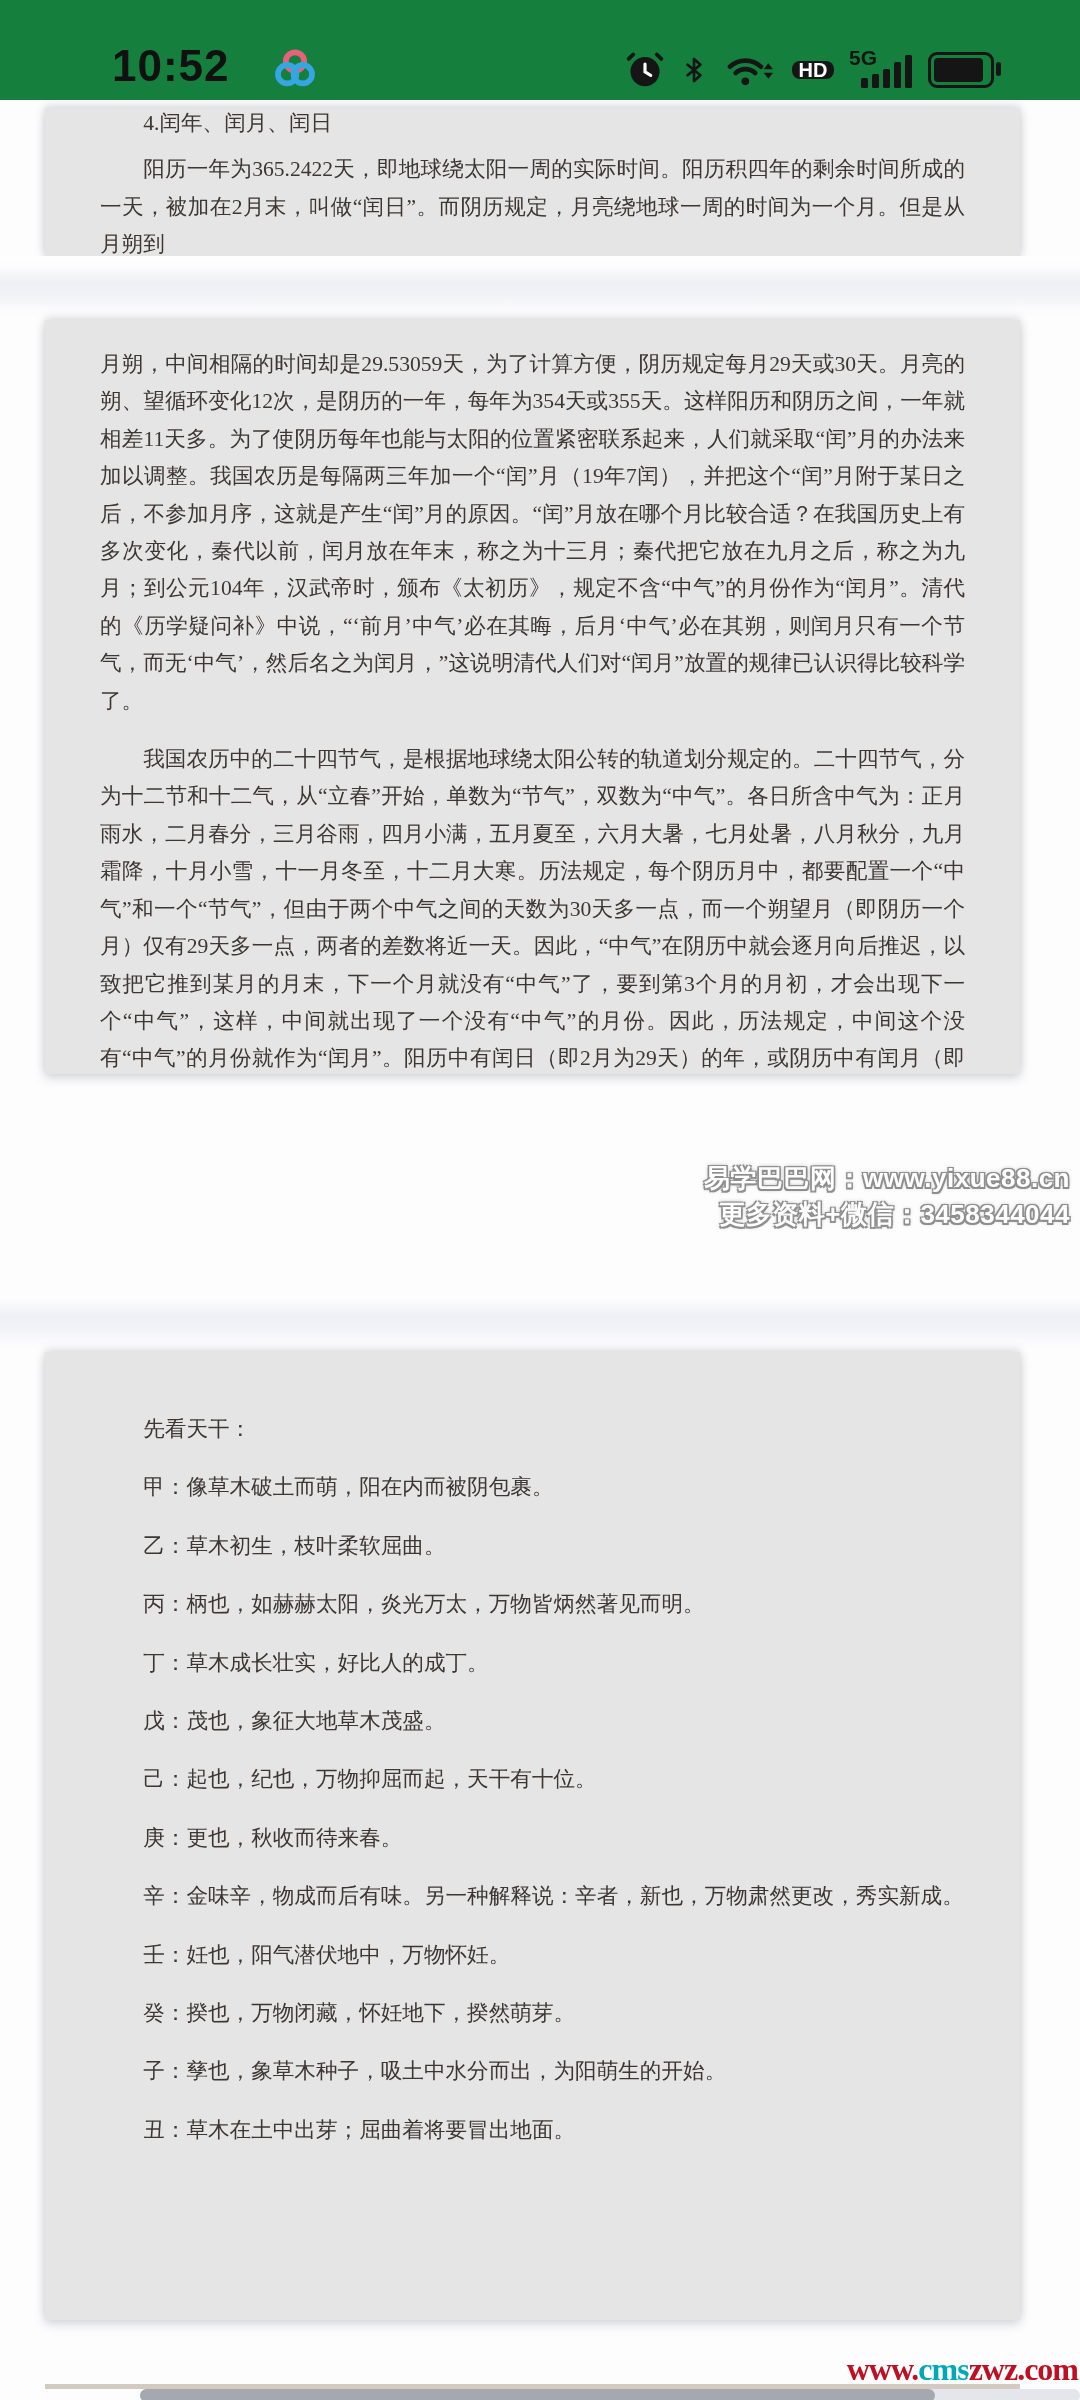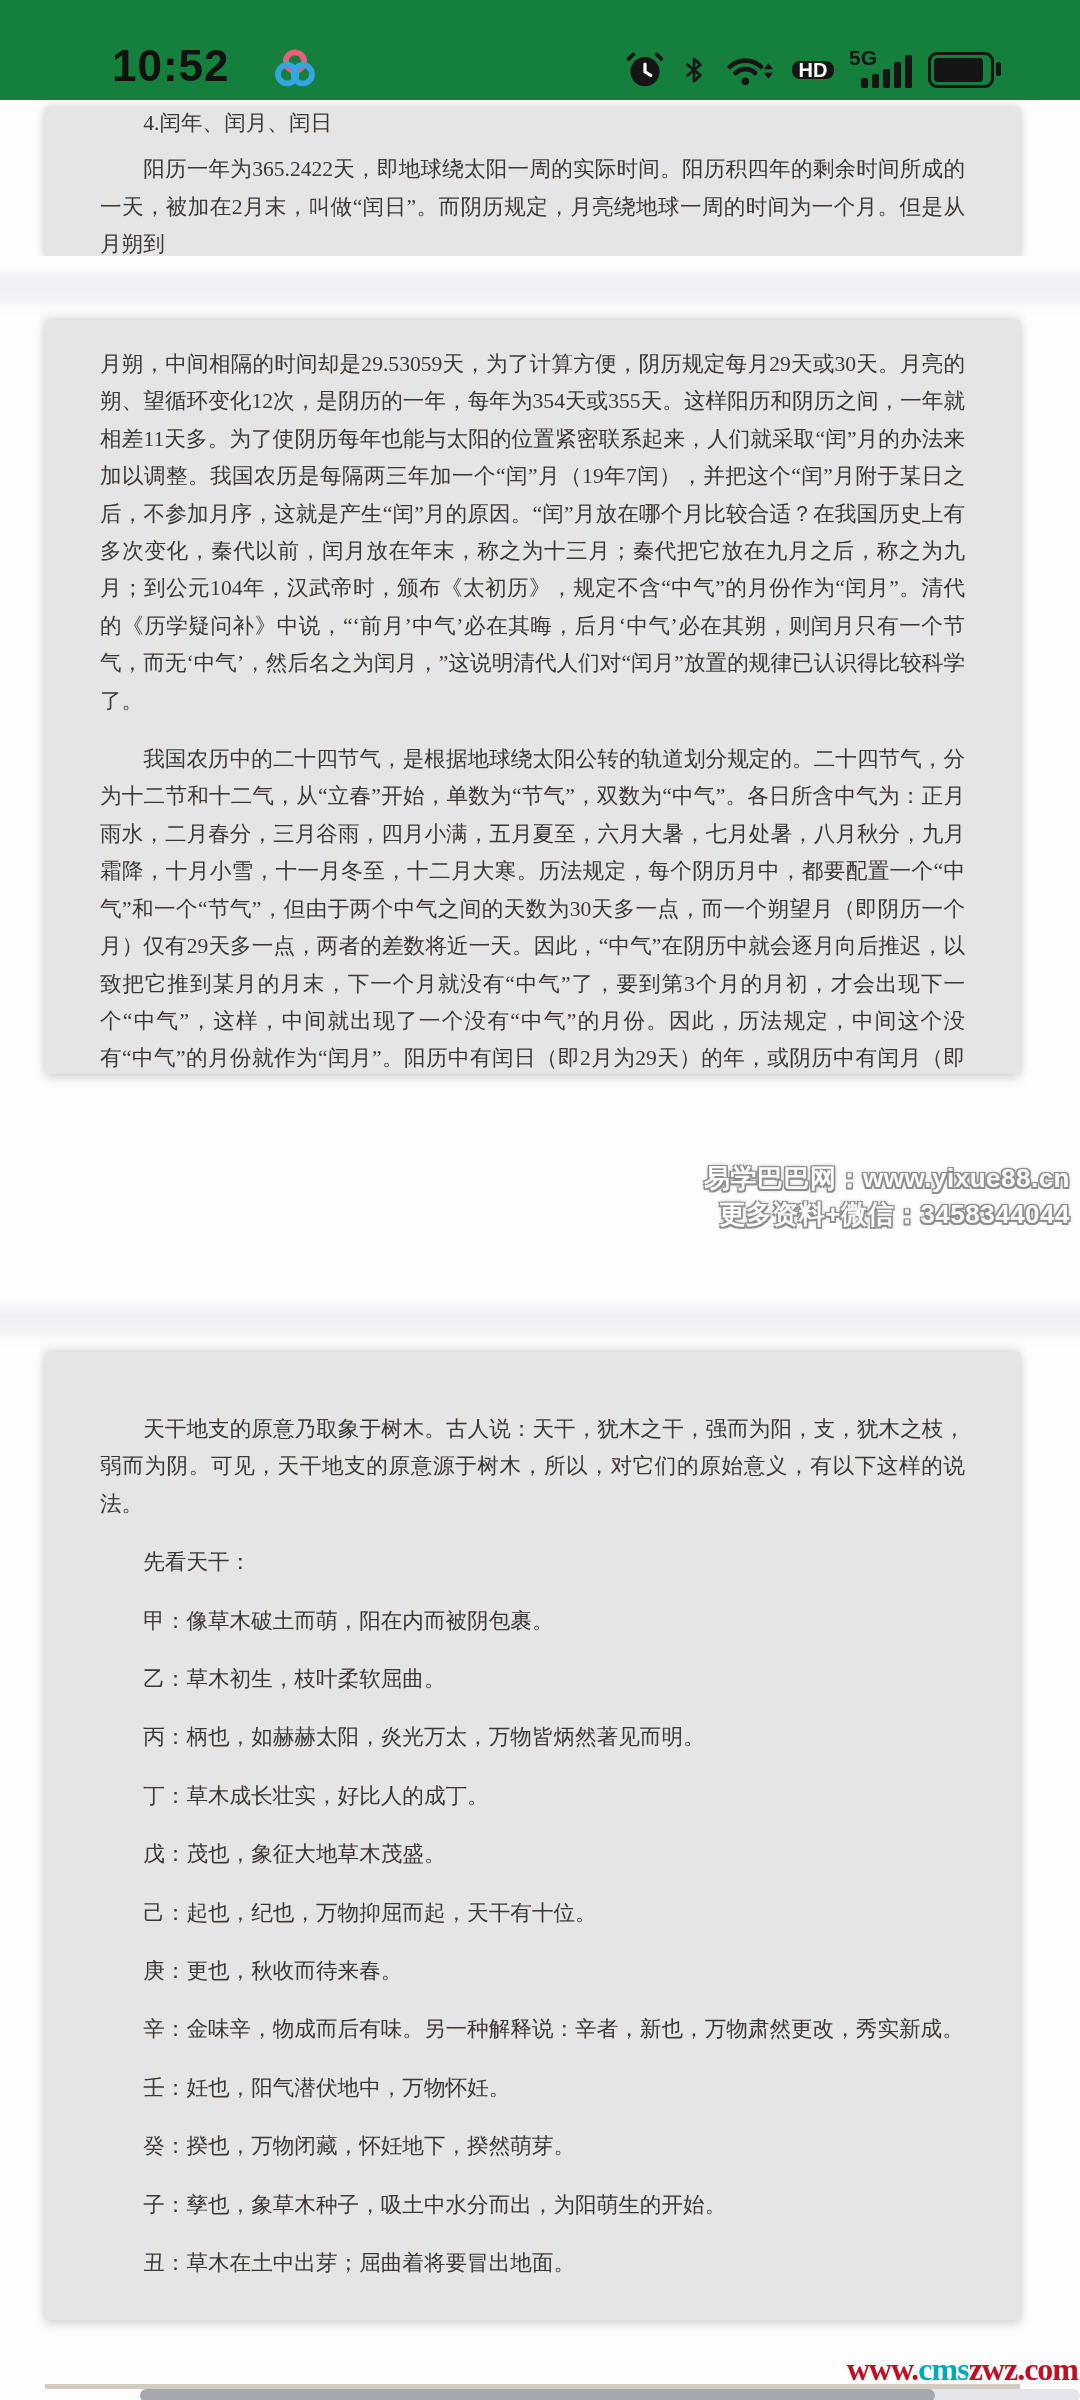--- a/index.html
+++ b/index.html
@@ -153,21 +153,20 @@
 <div id="page2" class="page">
   <p class="para cont">月朔，中间相隔的时间却是29.53059天，为了计算方便，阴历规定每月29天或30天。月亮的朔、望循环变化12次，是阴历的一年，每年为354天或355天。这样阳历和阴历之间，一年就相差11天多。为了使阴历每年也能与太阳的位置紧密联系起来，人们就采取“闰”月的办法来加以调整。我国农历是每隔两三年加一个“闰”月（19年7闰），并把这个“闰”月附于某日之后，不参加月序，这就是产生“闰”月的原因。“闰”月放在哪个月比较合适？在我国历史上有多次变化，秦代以前，闰月放在年末，称之为十三月；秦代把它放在九月之后，称之为九月；到公元104年，汉武帝时，颁布《太初历》，规定不含“中气”的月份作为“闰月”。清代的《历学疑问补》中说，“‘前月’中气’必在其晦，后月‘中气’必在其朔，则闰月只有一个节气，而无‘中气’，然后名之为闰月，”这说明清代人们对“闰月”放置的规律已认识得比较科学了。</p>
   <p class="para">我国农历中的二十四节气，是根据地球绕太阳公转的轨道划分规定的。二十四节气，分为十二节和十二气，从“立春”开始，单数为“节气”，双数为“中气”。各日所含中气为：正月雨水，二月春分，三月谷雨，四月小满，五月夏至，六月大暑，七月处暑，八月秋分，九月霜降，十月小雪，十一月冬至，十二月大寒。历法规定，每个阴历月中，都要配置一个“中气”和一个“节气”，但由于两个中气之间的天数为30天多一点，而一个朔望月（即阴历一个月）仅有29天多一点，两者的差数将近一天。因此，“中气”在阴历中就会逐月向后推迟，以致把它推到某月的月末，下一个月就没有“中气”了，要到第3个月的月初，才会出现下一个“中气”，这样，中间就出现了一个没有“中气”的月份。因此，历法规定，中间这个没有“中气”的月份就作为“闰月”。阳历中有闰日（即2月为29天）的年，或阴历中有闰月（即一年中有13个月）的年，称为“闰年”。</p>
   <p class="para doc-heading">5.天干地支</p>
   <p class="para">天干地支简称“干支”又称“斡枝”、“干枝”，据说是距今四五千年前轩辕时期的大挠氏发明的。天干有十位，即甲、乙、丙、丁、戊、己、庚、辛、壬、癸，古称“十日”。地支有十二位，即子、丑、寅、卯、辰、巳、午、未、申、酉、戌、亥，古称“十二辰。”</p>
 </div>
 
 <div id="gap2" class="gap-band"></div>
 
 <div id="page3" class="page">
-  <p class="para">天干地支的原意乃取象于树木。古人说：天干，犹木之干，强而为阳，支，犹木之枝，弱而为阴。可见，天干地支的原意源于树木，所以，对它们的原始意义，有以下这样的说法。</p>
   <p class="para">先看天干：</p>
   <p class="para">甲：像草木破土而萌，阳在内而被阴包裹。</p>
   <p class="para">乙：草木初生，枝叶柔软屈曲。</p>
   <p class="para">丙：柄也，如赫赫太阳，炎光万太，万物皆炳然著见而明。</p>
   <p class="para">丁：草木成长壮实，好比人的成丁。</p>
   <p class="para">戊：茂也，象征大地草木茂盛。</p>
   <p class="para">己：起也，纪也，万物抑屈而起，天干有十位。</p>
   <p class="para">庚：更也，秋收而待来春。</p>
   <p class="para">辛：金味辛，物成而后有味。另一种解释说：辛者，新也，万物肃然更改，秀实新成。</p>
   <p class="para">壬：妊也，阳气潜伏地中，万物怀妊。</p>

